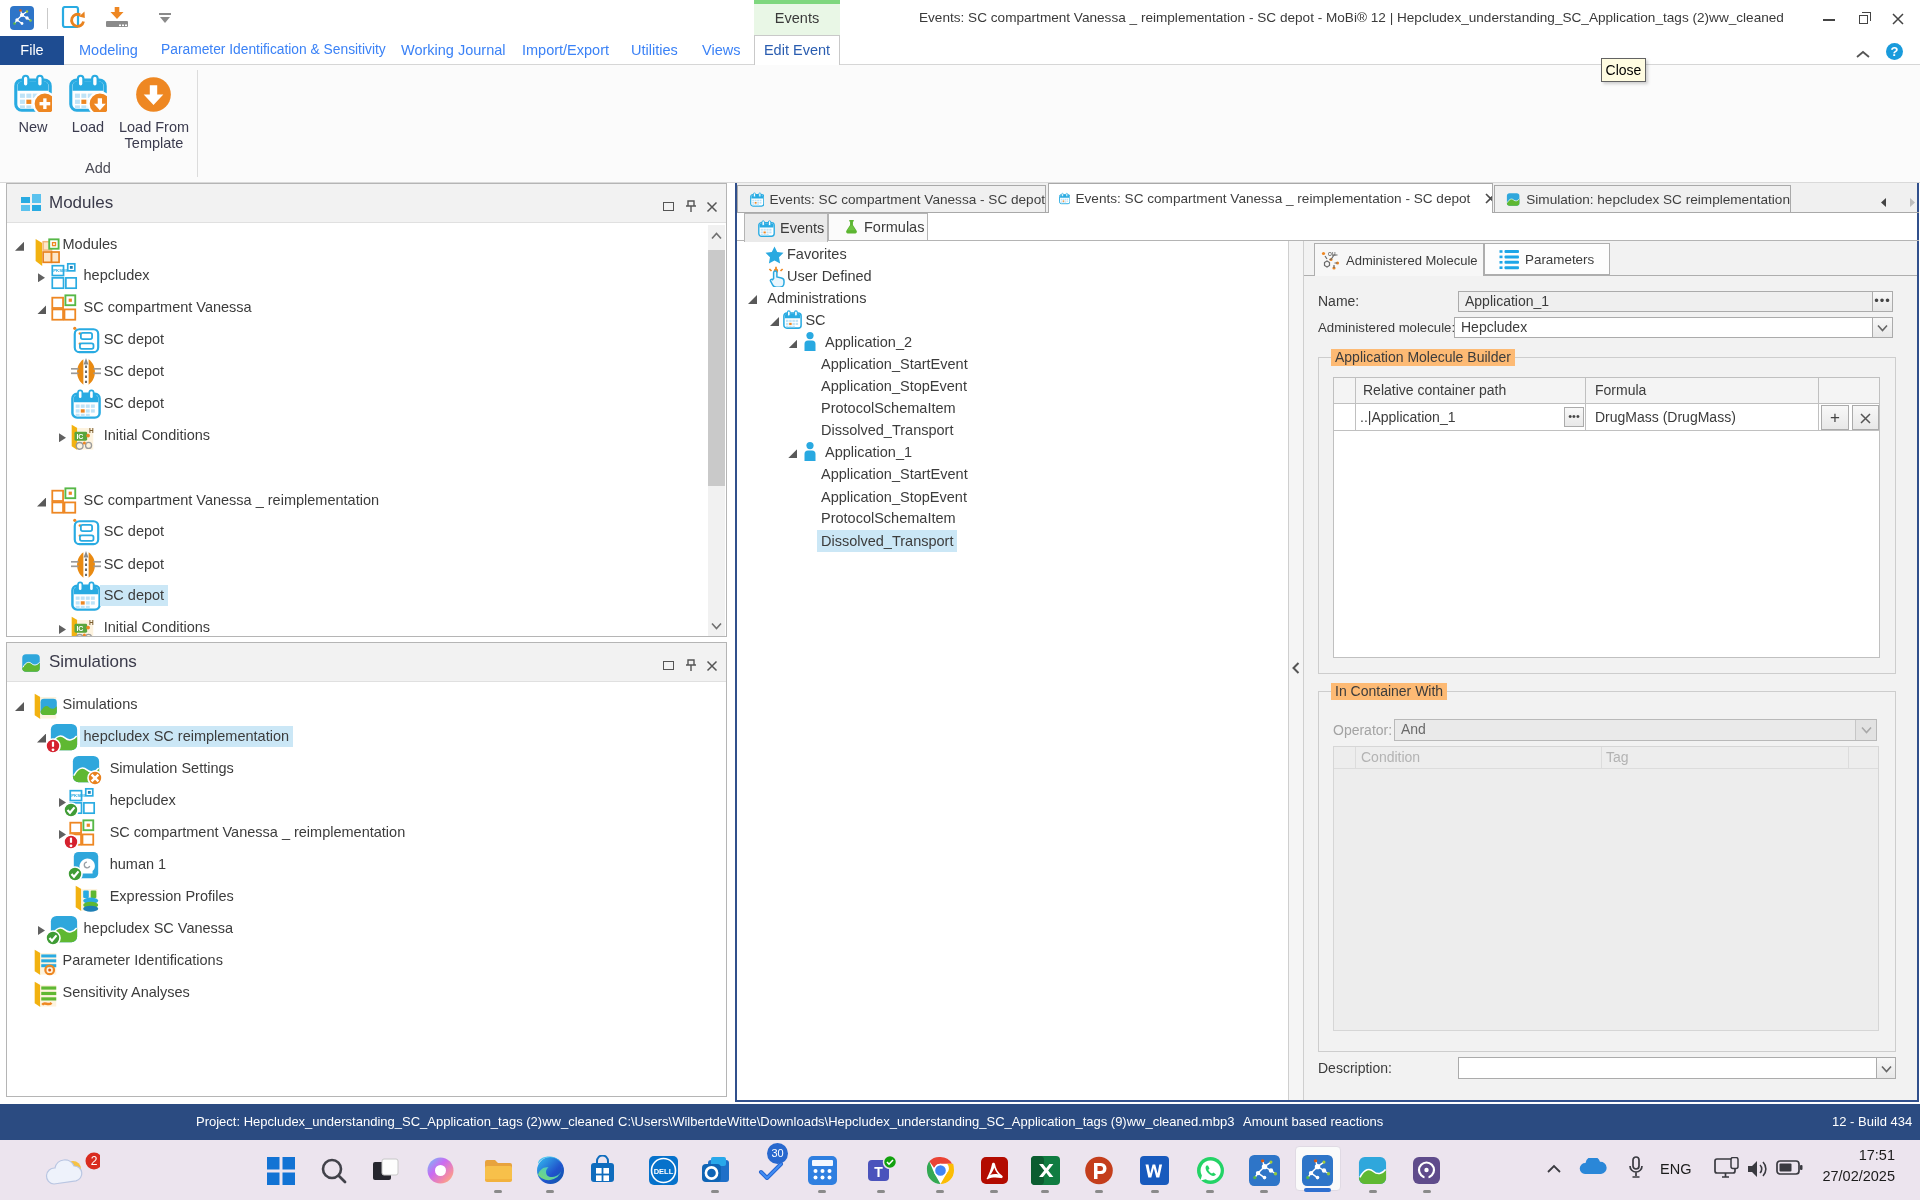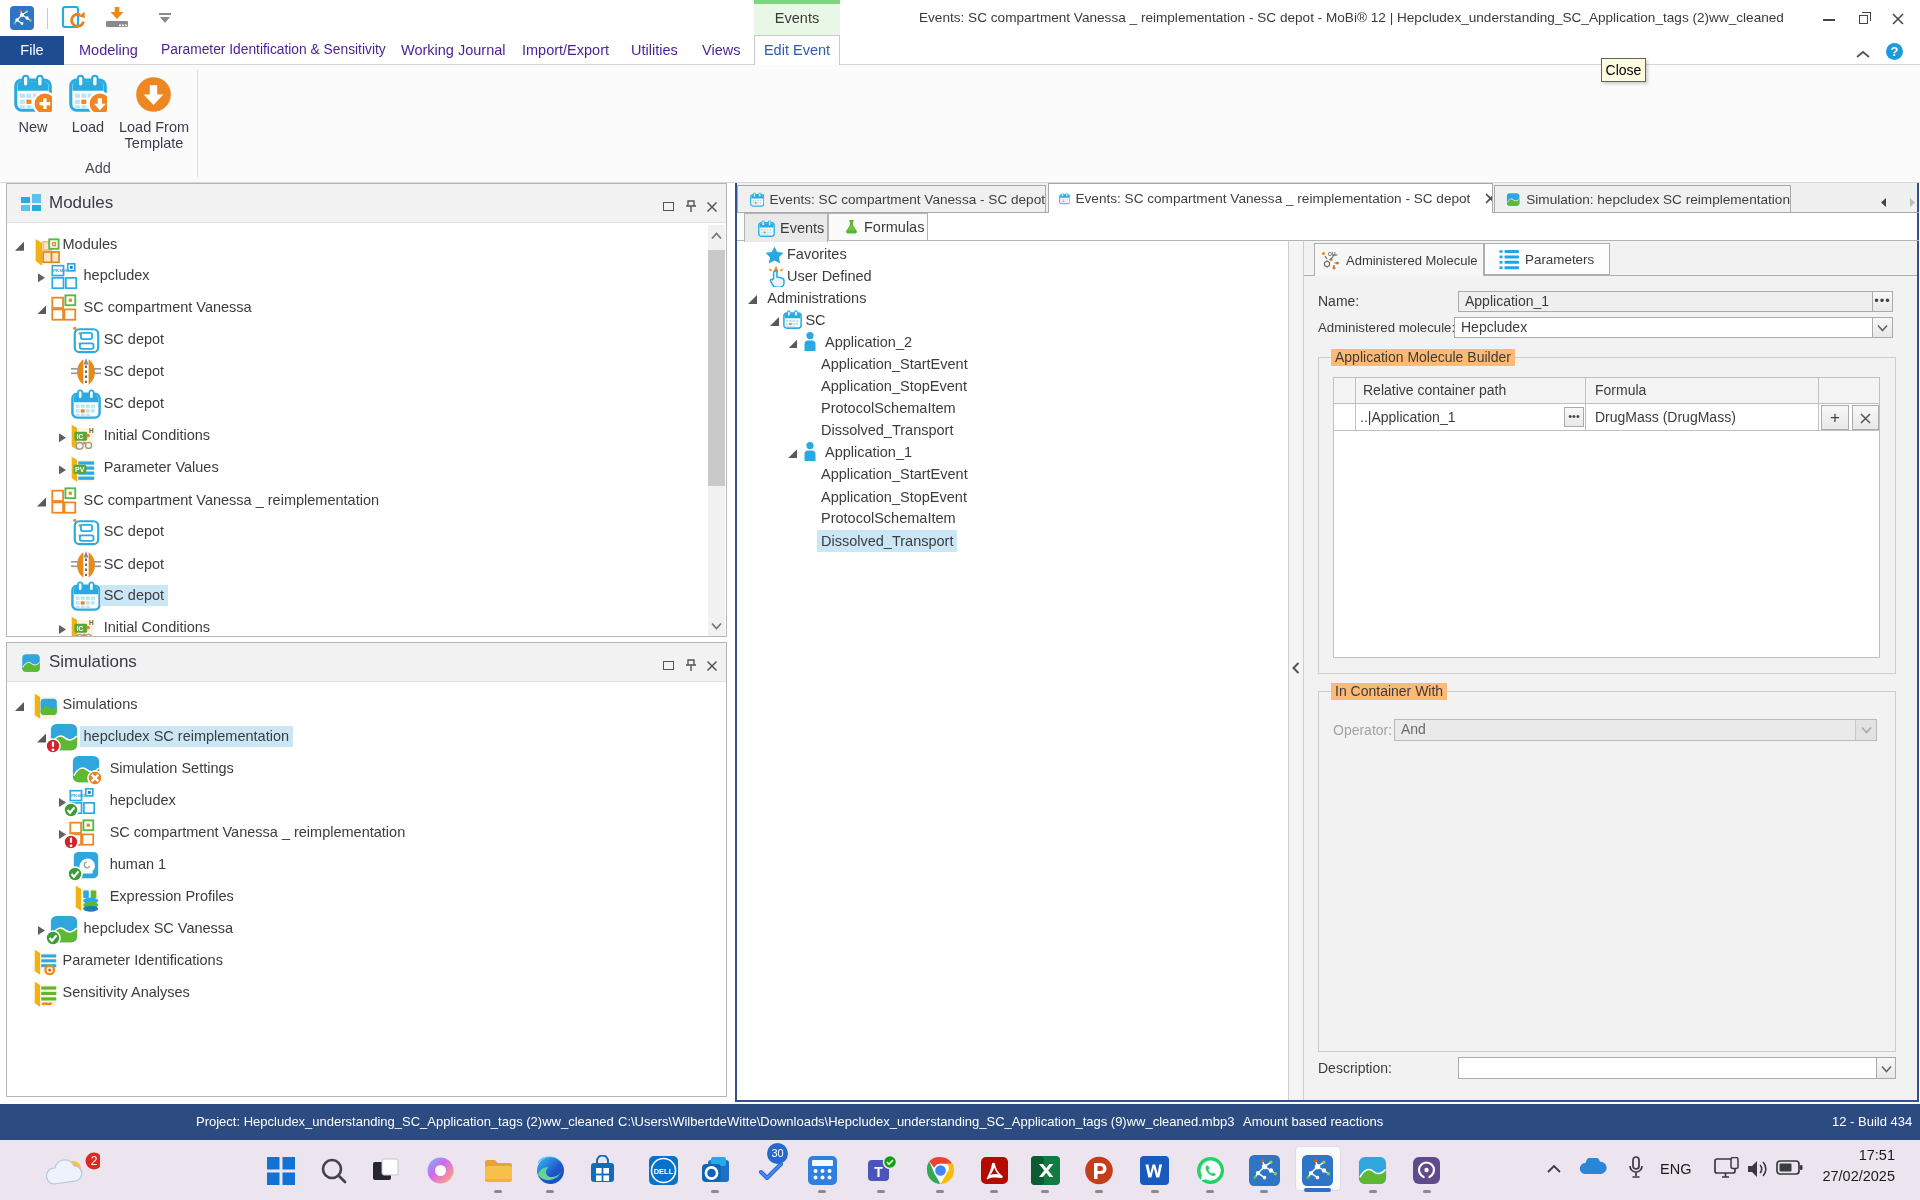--- a/index.html
+++ b/index.html
@@ -7,21 +7,21 @@
 body{font-family:"Liberation Sans",sans-serif;background:#fff;position:relative;font-size:14px;color:#3c3c3c}
 .abs{position:absolute}
 .txt{position:absolute;white-space:nowrap}
 
 #titlebar{position:absolute;left:0;top:0;width:1920px;height:36px;background:#fff}
 #greenlbl{position:absolute;left:754px;top:0;width:86px;height:36px;background:#e9f7e6;text-align:center;line-height:37px;color:#3a3a3a;font-size:14.5px}
 #greenlbl:before{content:"";position:absolute;left:0;top:0;width:86px;height:4px;background:#7ed77e}
 #apptitle{position:absolute;left:919px;top:10px;font-size:13.6px;color:#3a3a3a;white-space:nowrap}
 
 #menubar{position:absolute;left:0;top:36px;width:1920px;height:29px;background:#fff;border-bottom:1px solid #d6d6d6}
-.mitem{position:absolute;top:0;height:28px;line-height:28px;color:#4c1d95;font-size:14.5px;white-space:nowrap}
+.mitem{position:absolute;top:0;height:28px;line-height:28px;color:#3b82f6;font-size:14.5px;white-space:nowrap}
 #filetab{position:absolute;left:0;top:0;width:64px;height:29px;background:#1e4c91;color:#fff;text-align:center;line-height:28px;font-size:14.5px}
 #editevtab{position:absolute;left:754px;top:-1px;width:86px;height:30px;background:#fff;border:1px solid #c9c9c9;border-bottom:none;color:#2a5db0;text-align:center;line-height:28px;font-size:14.5px}
 
 #ribbon{position:absolute;left:0;top:65px;width:1920px;height:118px;background:#fbfbfb;border-bottom:1px solid #d9d9d9}
 .riblbl{position:absolute;font-size:14.5px;color:#3b3b4e;text-align:center;white-space:nowrap}
 #tooltip{position:absolute;left:1601px;top:58px;width:45px;height:24px;background:#fffce1;border:1px solid #636363;font-size:14px;color:#000;text-align:center;line-height:22px;box-shadow:2px 2px 3px rgba(0,0,0,.18)}
 
 .panel{position:absolute;background:#fff;border:1px solid #b5b5b5}
 .ptitle{position:absolute;left:0;top:0;right:0;height:39px;background:#f2f2f2;border-bottom:1px solid #e0e0e0}
 .ptxt{position:absolute;left:42px;top:9px;font-size:17px;color:#3a3a4a}
@@ -418,29 +418,20 @@
       <span class="abs txt" style="left:96.7px;top:7px">SC depot</span>
     </div>
 <div class="row" style="top:236.3px;left:0;width:695px">
       <span class="abs" style="left:52px;top:13px">
         <i class="col" style="display:block"></i>
       </span>
       <svg class="abs" style="left:60px;top:1px" width="30" height="30" viewBox="0 0 32 32">
         <use href="#fic"></use>
       </svg>
       <span class="abs txt" style="left:96.7px;top:7px">Initial Conditions</span>
-    </div>
-<div class="row" style="top:268.4px;left:0;width:695px">
-      <span class="abs" style="left:52px;top:13px">
-        <i class="col" style="display:block"></i>
-      </span>
-      <svg class="abs" style="left:60px;top:1px" width="30" height="30" viewBox="0 0 32 32">
-        <use href="#fpv"></use>
-      </svg>
-      <span class="abs txt" style="left:96.7px;top:7px">Parameter Values</span>
     </div>
 <div class="row" style="top:300.6px;left:0;width:695px">
       <span class="abs" style="left:30px;top:13px">
         <i class="exp" style="display:block"></i>
       </span>
       <svg class="abs" style="left:42.4px;top:1px" width="30" height="30" viewBox="0 0 32 32">
         <use href="#morg"></use>
       </svg>
       <span class="abs txt" style="left:76.5px;top:7px">SC compartment Vanessa _ reimplementation</span>
     </div>
@@ -745,20 +736,28 @@
           </svg></div>
 </div>
 <div class="grp" style="left:14px;top:450px;width:578px;height:361px">
         <span class="grplbl">In Container With</span>
       </div>
 <span class="txt" style="left:29px;top:481px;color:#a3a3a3">Operator:</span>
 <div class="field" style="left:90px;top:478px;width:483px;height:22px;background:#eaeaea;color:#6a6a6a;border-color:#b9b9b9">And</div>
 <div class="abs" style="left:551px;top:479px;width:21px;height:20px;background:#e2e2e2;border-left:1px solid #c6c6c6"><svg width="11" height="8" style="margin:6px 0 0 5px">
           <path d="M1,1.5 L5.5,6.5 L10,1.5" fill="none" stroke="#a8a8a8" stroke-width="1.6"></path>
         </svg></div>
+<div class="abs" style="left:29px;top:505px;width:546px;height:285px;background:#ededed;border:1px solid #d6d6d6">
+  <div class="abs" style="left:0;top:0;width:544px;height:22px;border-bottom:1px solid #dcdcdc"></div>
+  <div class="abs" style="left:21px;top:0;width:1px;height:22px;background:#dcdcdc"></div>
+  <div class="abs" style="left:267px;top:0;width:1px;height:22px;background:#dcdcdc"></div>
+  <div class="abs" style="left:514px;top:0;width:1px;height:22px;background:#dcdcdc"></div>
+  <span class="txt" style="left:27px;top:2px;color:#b3b3b3">Condition</span>
+  <span class="txt" style="left:272px;top:2px;color:#b3b3b3">Tag</span>
+</div>
 <span class="txt" style="left:14px;top:819px">Description:</span>
 <div class="fieldw" style="left:154px;top:816px;width:419px;height:22px"></div>
 <div class="btn" style="left:572px;top:816px;width:20px;height:22px"><svg width="11" height="8" style="margin-top:7px">
           <path d="M1,1.5 L5.5,6.5 L10,1.5" fill="none" stroke="#666" stroke-width="1.6"></path>
         </svg></div>
 </div>
 </div>
 
 <div id="statusbar">
 <span class="txt" style="left:196px;top:10px">Project: Hepcludex_understanding_SC_Application_tags (2)ww_cleaned</span>

